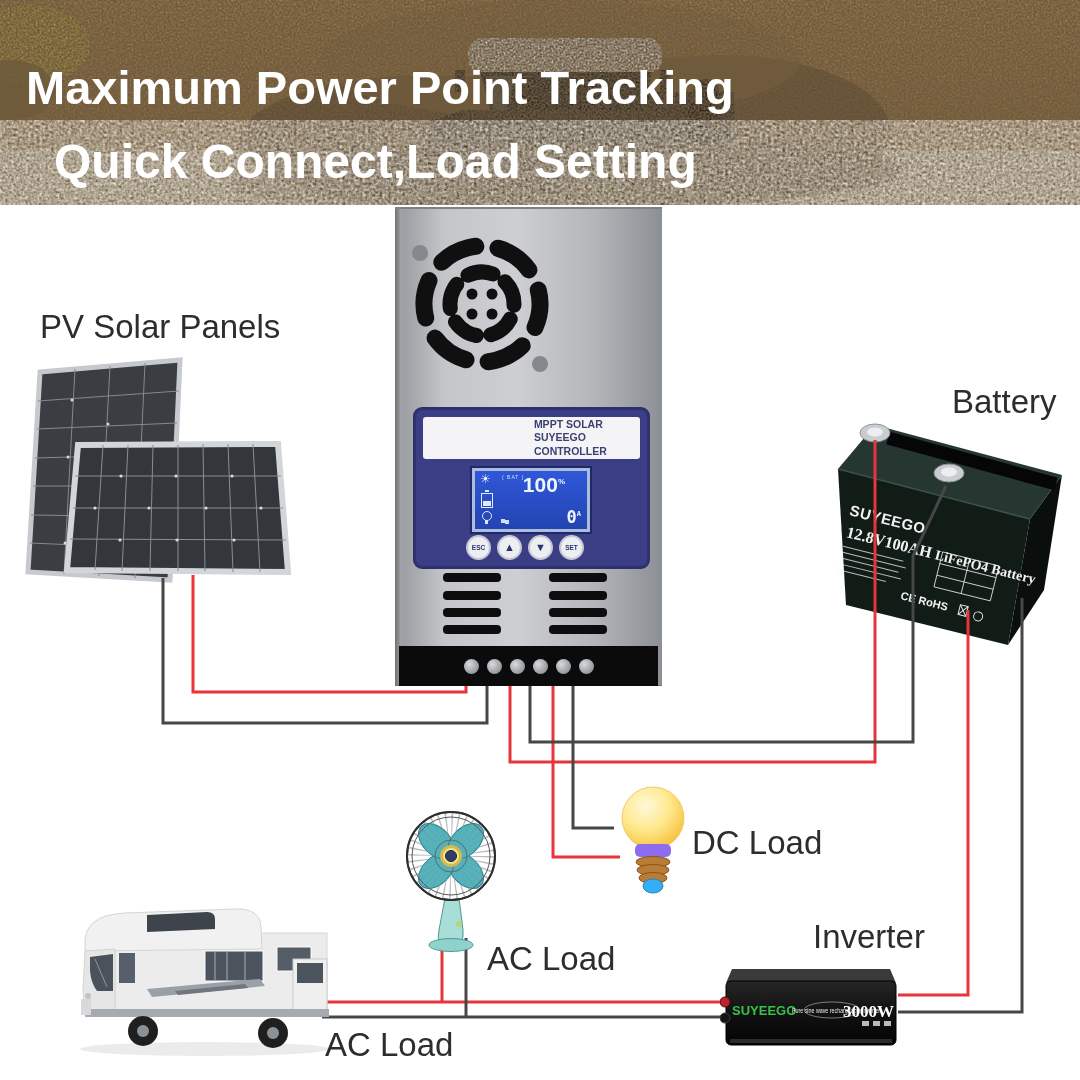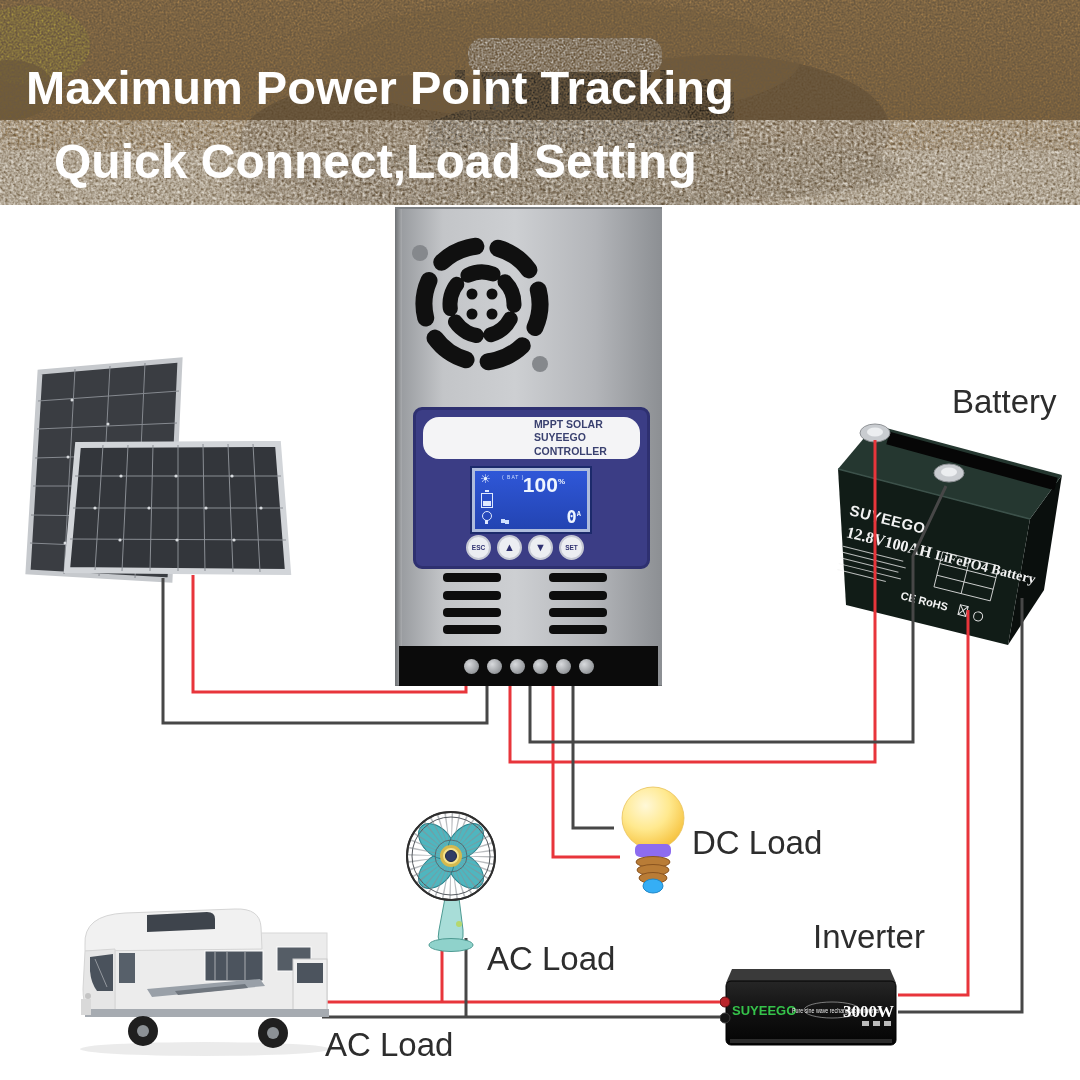--- a/index.html
+++ b/index.html
@@ -19,21 +19,21 @@
   
   #controller{position:absolute;left:395px;top:207px;width:267px;height:476px;
     background:linear-gradient(90deg,#93969a 0%,#c3c5c8 18%,#cdcfd2 45%,#b3b5b9 75%,#8c8f93 100%);
     border-top:2px solid #7e8184;border-bottom:1px solid #6f7275;}
   #controller:before{content:"";position:absolute;left:0;top:0;width:7px;height:100%;
     background:linear-gradient(90deg,#6e7174,#a9abae);}
   #fanvent{position:absolute;left:5px;top:12px;}
   #cpanel{position:absolute;left:18px;top:198px;width:237px;height:162px;background:#3b3d85;
     border-radius:9px;border:3px solid #2e3070;box-sizing:border-box;}
   #nameplate{position:absolute;left:7px;top:7px;right:7px;height:42px;background:#f4f4f6;
-    border-radius:16px;color:#3a4170;font-size:10.5px;line-height:1.3;font-weight:bold;
+    border-radius:3px;color:#3a4170;font-size:10.5px;line-height:1.3;font-weight:bold;
     display:flex;flex-direction:column;justify-content:center;padding-left:48%;box-sizing:border-box;}
   #lcd{position:absolute;left:56px;top:58px;width:112px;height:58px;
     background:linear-gradient(180deg,#2f57d8,#2344b2);
     border:3px solid #aebcdc;box-shadow:0 0 0 2px #1c2a6b;}
   .lcd-mode{position:absolute;top:3px;left:27px;font-size:5px;color:#cfe0ff;letter-spacing:1px;}
   .sun-ic{position:absolute;top:1px;left:5px;font-size:12px;color:#e6f0ff;}
   .bat-ic{position:absolute;top:22px;left:6px;width:10px;height:13px;border:1.5px solid #dfe9ff;}
   .bat-ic:before{content:"";position:absolute;top:-4px;left:2.5px;width:4px;height:2px;background:#dfe9ff;}
   .bat-ic:after{content:"";position:absolute;left:1px;right:1px;bottom:1px;height:5px;background:#dfe9ff;}
   .bulb-ic{position:absolute;bottom:8px;left:7px;width:8px;height:8px;border:1.5px solid #dfe9ff;border-radius:50%;}
@@ -370,18 +370,19 @@
       <ellipse cx="112" cy="47" rx="28" ry="8" fill="none" stroke="#cfcfcf" stroke-width="0.8" opacity="0.7"></ellipse>
       <text x="174" y="54" text-anchor="end" font-family="Liberation Serif,serif" font-weight="bold" font-size="17" fill="#ffffff">3000W</text>
       <g fill="#bbbbbb">
         <rect x="142" y="58" width="7" height="5"></rect>
         <rect x="153" y="58" width="7" height="5"></rect>
         <rect x="164" y="58" width="7" height="5"></rect>
       </g>
     </svg>
   </div>
 
+  <div class="sec-label" style="left:40px;top:308px">PV Solar Panels</div>
   <div class="sec-label" style="left:952px;top:383px">Battery</div>
   <div class="sec-label" style="left:692px;top:824px">DC Load</div>
   <div class="sec-label" style="left:487px;top:940px">AC Load</div>
   <div class="sec-label" style="left:325px;top:1026px">AC Load</div>
   <div class="sec-label" style="left:813px;top:918px">Inverter</div>
 </div>
 
 </body></html>

